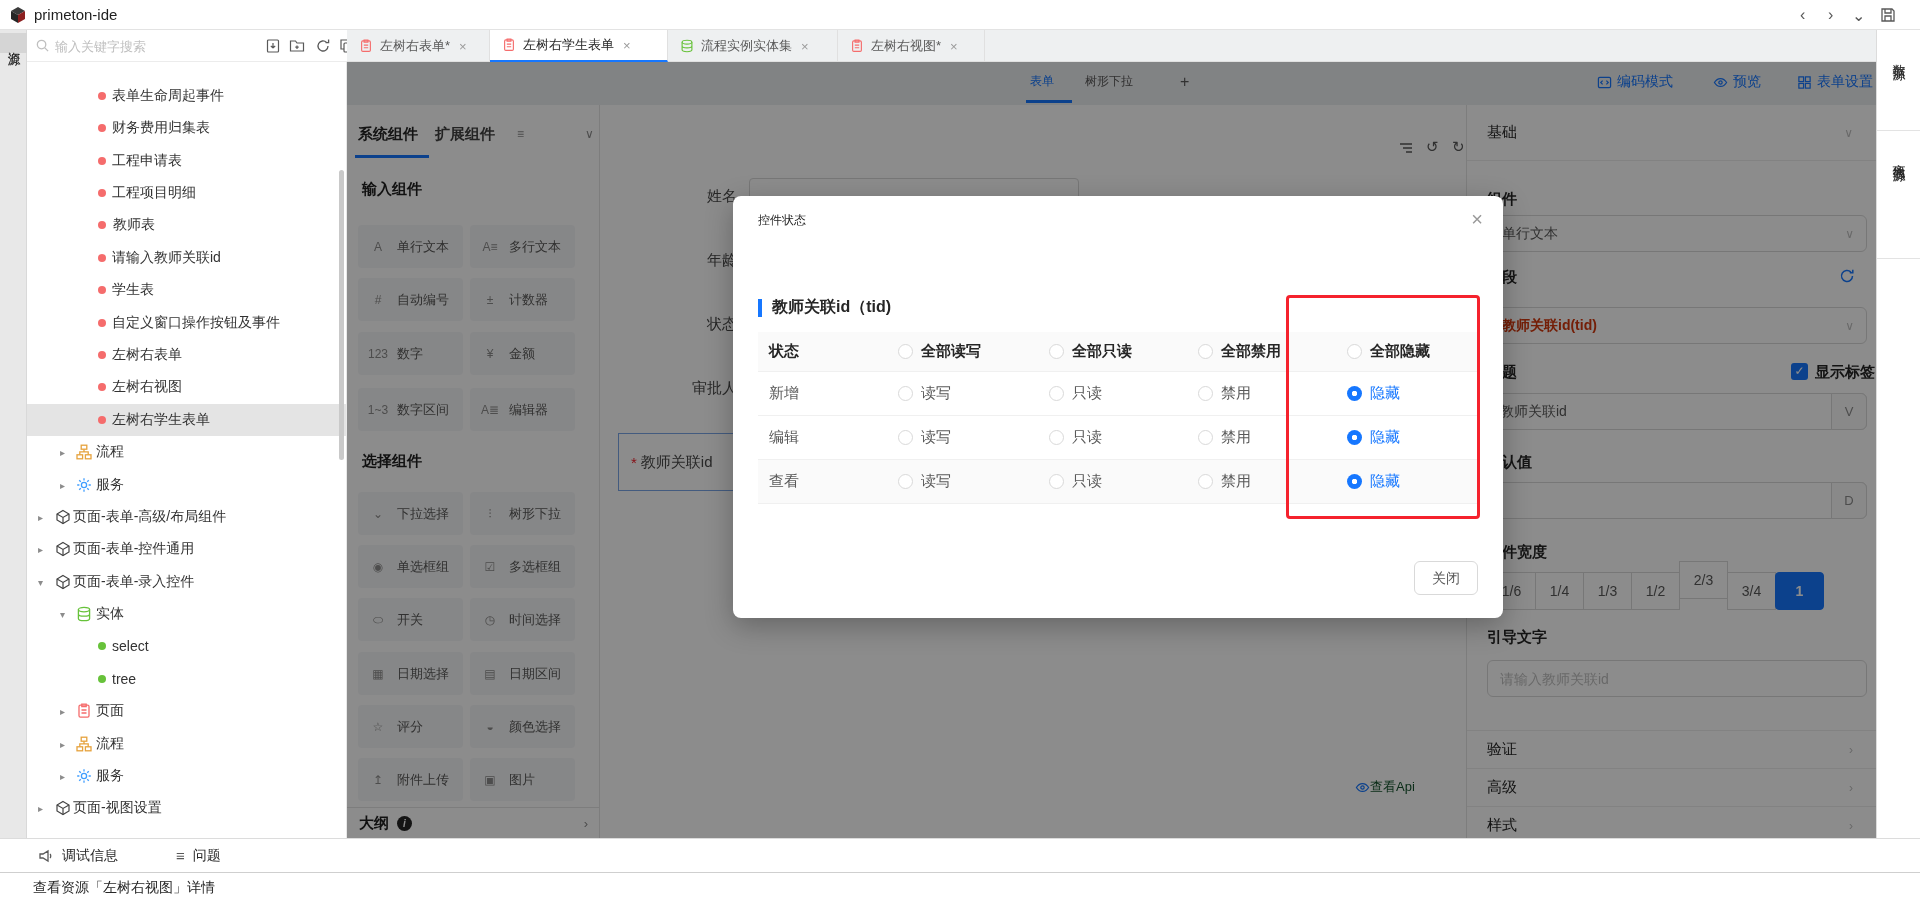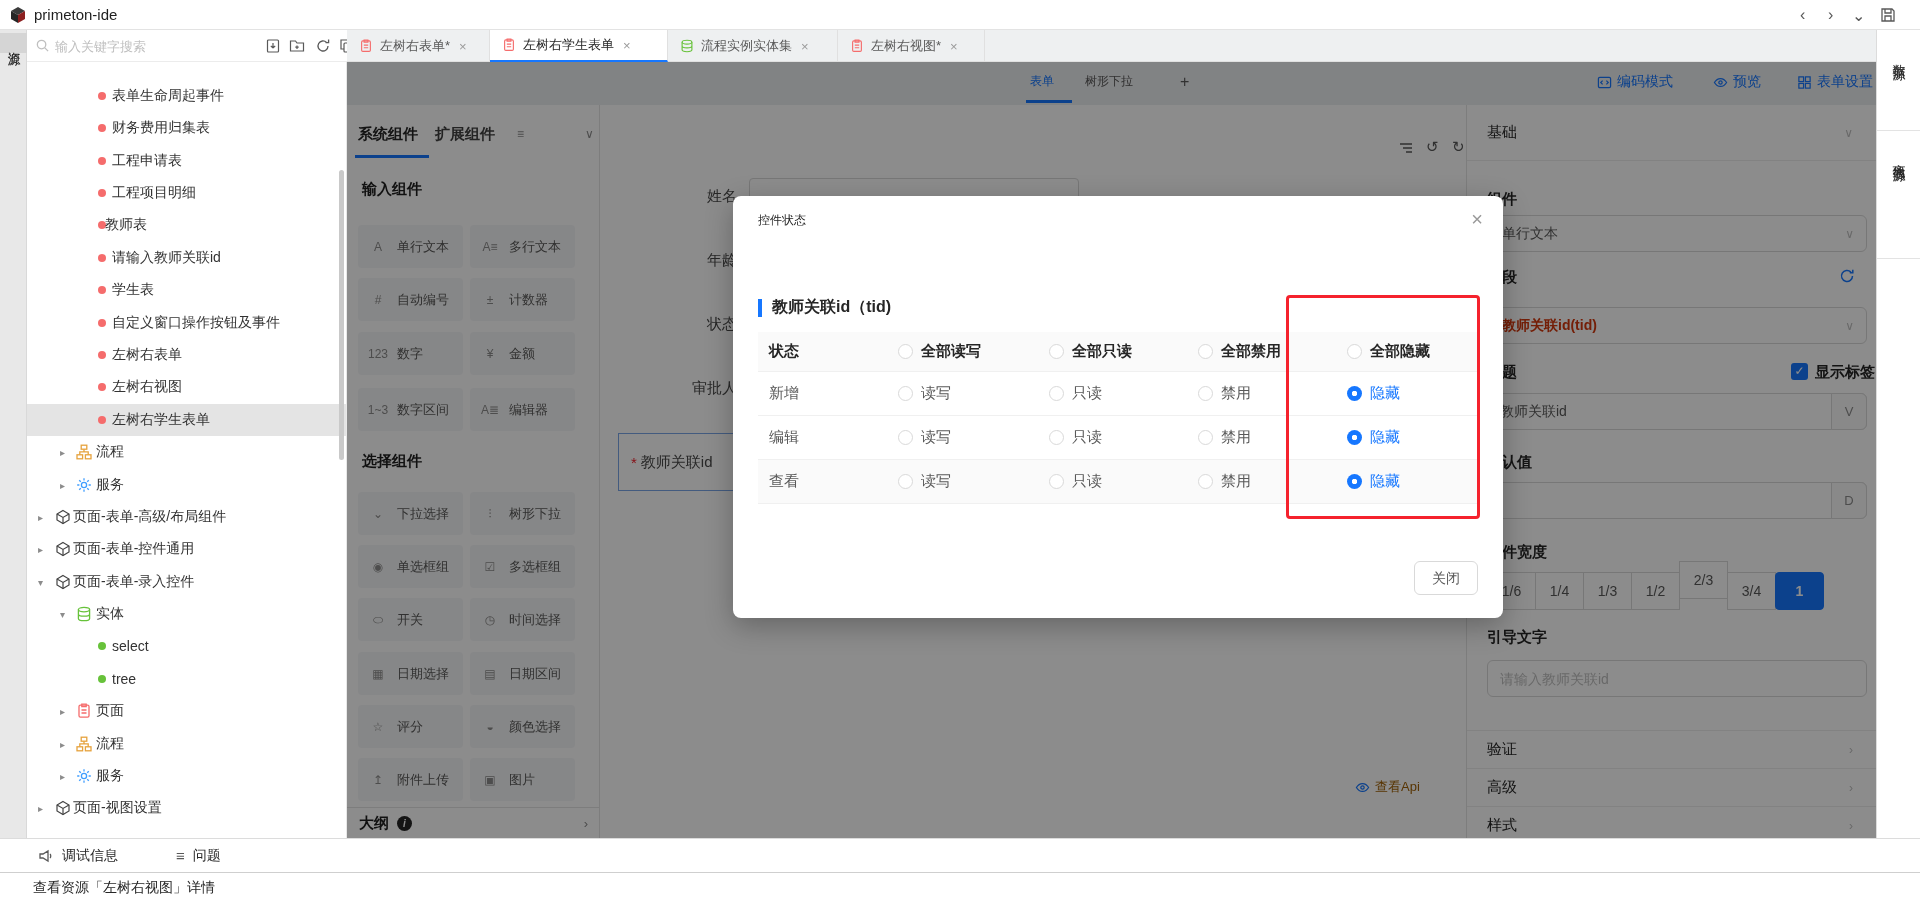--- a/index.html
+++ b/index.html
@@ -55,21 +55,21 @@
 .pbtn .t{font-size:13px;color:#595959;white-space:nowrap}
 .outline-row{left:0px;top:702px;width:253px;height:31px;border-top:1px solid #e3e3e3;display:flex;align-items:center;padding:0 12px;cursor:pointer}
 .infodot{width:15px;height:15px;border-radius:50%;background:#262626;color:#fff;font-size:10px;text-align:center;line-height:15px;margin-left:8px;font-style:italic;font-weight:bold}
 
 .canvas{left:600px;top:105px;width:866px;height:733px;background:#fff}
 .flabel{position:absolute;width:120px;text-align:right;font-size:15px;color:#4a4a4a;white-space:nowrap}
 .finput{position:absolute;height:36px;border:1px solid #d9d9d9;border-radius:4px;background:#fff}
 .selfield{left:18px;top:328px;width:482px;height:58px;border:1px solid #7aa7e8;background:#fff;display:flex;align-items:center;padding-left:12px;font-size:15px;color:#4a4a4a;gap:4px}
 .req{color:#f5222d}
 .cic{position:absolute;top:33px;font-size:15px;color:#595959;cursor:pointer}
-.apilink{position:absolute;left:755px;top:673px;display:flex;gap:5px;align-items:center;color:#a16207;font-size:13px;cursor:pointer}
+.apilink{position:absolute;left:755px;top:673px;display:flex;align-items:center;color:#14532d;font-size:13px;cursor:pointer}
 
 .rpanel{left:1466px;top:105px;width:410px;height:733px;background:#fff;border-left:1px solid #e3e3e3}
 .rphead{left:0;top:0;width:410px;height:56px;border-bottom:1px solid #ededed;display:flex;align-items:center;justify-content:space-between;padding:0 24px 0 20px;font-size:15px;color:#262626}
 .plab{position:absolute;left:20px;font-size:15px;font-weight:bold;color:#262626;white-space:nowrap}
 .psel{position:absolute;left:20px;width:380px;height:37px;border:1px solid #d9d9d9;border-radius:6px;background:#fff;display:flex;align-items:center;justify-content:space-between;padding:0 12px 0 14px;font-size:14px;color:#595959;cursor:pointer}
 .chev{color:#bfbfbf;font-size:12px}
 .pipt{position:absolute;left:20px;width:380px;height:37px;border:1px solid #d9d9d9;border-radius:6px;background:#fff;font-size:14px;color:#595959;padding:0 44px 0 12px;outline:none;font-family:"Liberation Sans",sans-serif}
 .pipt::placeholder{color:#bfbfbf}
 .sfx{position:absolute;width:36px;height:37px;border:1px solid #d9d9d9;border-left:1px solid #d9d9d9;background:#fafafa;color:#8c8c8c;display:flex;align-items:center;justify-content:center;border-radius:0 6px 6px 0;font-size:13px}
 .seg{position:absolute;width:49px;height:38px;border:1px solid #d9d9d9;background:#fff;color:#595959;font-size:14px;text-align:center;line-height:36px;cursor:pointer}
@@ -203,21 +203,21 @@
     <div class="trow" style="top:83px">
         <span class="dot r" style="left:71px"></span>
         <span class="tl" style="left:85px">工程申请表</span>
       </div>
     <div class="trow" style="top:115px">
         <span class="dot r" style="left:71px"></span>
         <span class="tl" style="left:85px">工程项目明细</span>
       </div>
     <div class="trow" style="top:147px">
         <span class="dot r" style="left:71px"></span>
-        <span class="tl" style="left:78px">教师表</span>
+        <span class="tl" style="left:86px">教师表</span>
       </div>
     <div class="trow" style="top:180px">
         <span class="dot r" style="left:71px"></span>
         <span class="tl" style="left:85px">请输入教师关联id</span>
       </div>
     <div class="trow" style="top:245px">
         <span class="dot r" style="left:71px"></span>
         <span class="tl" style="left:85px">自定义窗口操作按钮及事件</span>
       </div>
     <div class="trow" style="top:212px">

